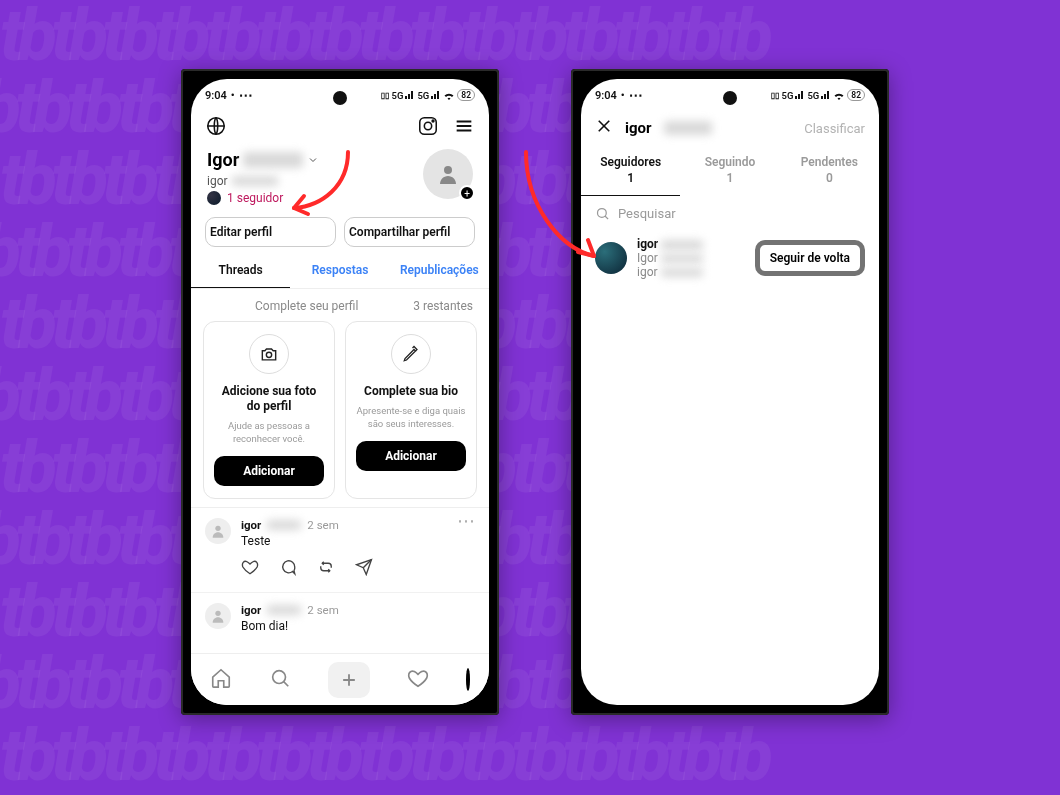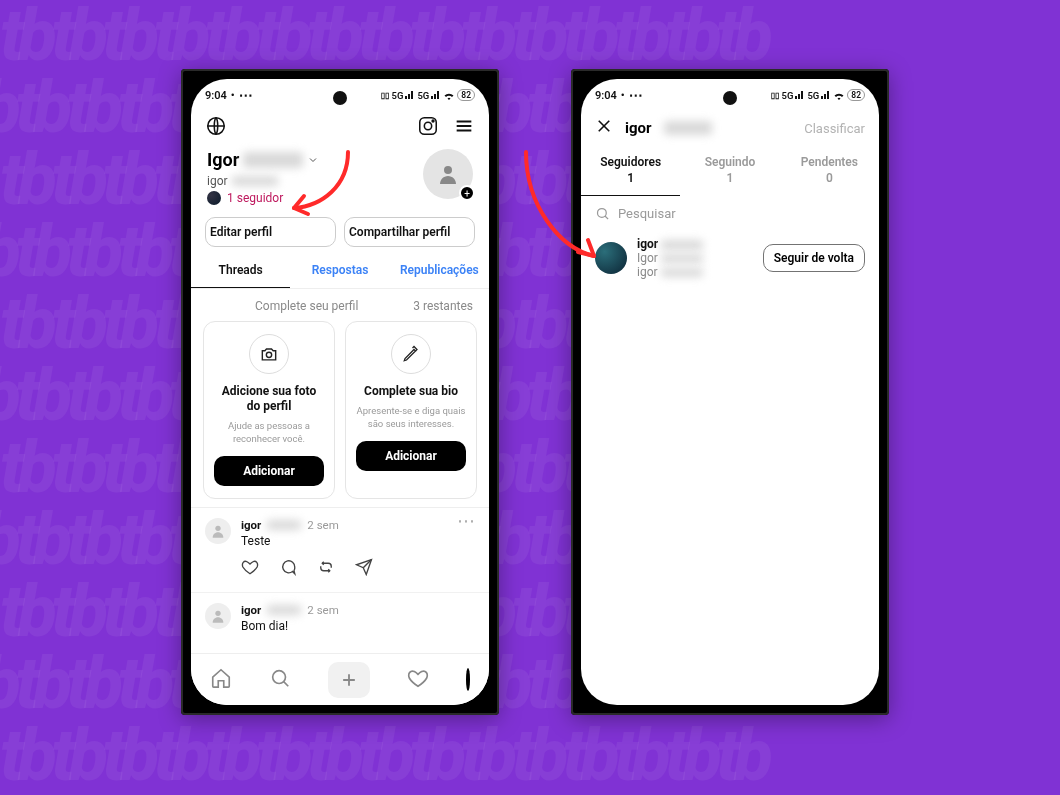--- a/index.html
+++ b/index.html
@@ -164,21 +164,21 @@
   .fol-row {
     display:flex; align-items:center; justify-content:space-between;
     padding:10px 14px;
   }
   .fol-row .fl { display:flex; align-items:center; gap:10px; }
   .fol-row .fav { width:32px; height:32px; border-radius:50%; background: radial-gradient(circle at 30% 30%, #2b6e7a, #0b2333); }
   .fol-row .labels { display:flex; flex-direction:column; font-size:12px; }
   .fol-row .u1 { font-weight:700; color:#111; }
   .fol-row .u2 { color:#8a8a8a; }
   .fol-outline {
-    border:1px solid #737373; border-radius:10px; padding:6px 10px; font-size:12px; font-weight:600; background:#fff;
+    border:5px solid #737373; border-radius:10px; padding:6px 10px; font-size:12px; font-weight:600; background:#fff;
   }
 
   
   .redarrow { position:absolute; pointer-events:none; }
 </style>
 </head>
 <body>
 
 <div class="bgpattern">
   <span class="row">tbtbtbtbtbtbtbtbtbtbtbtbtbtbtb</span>

